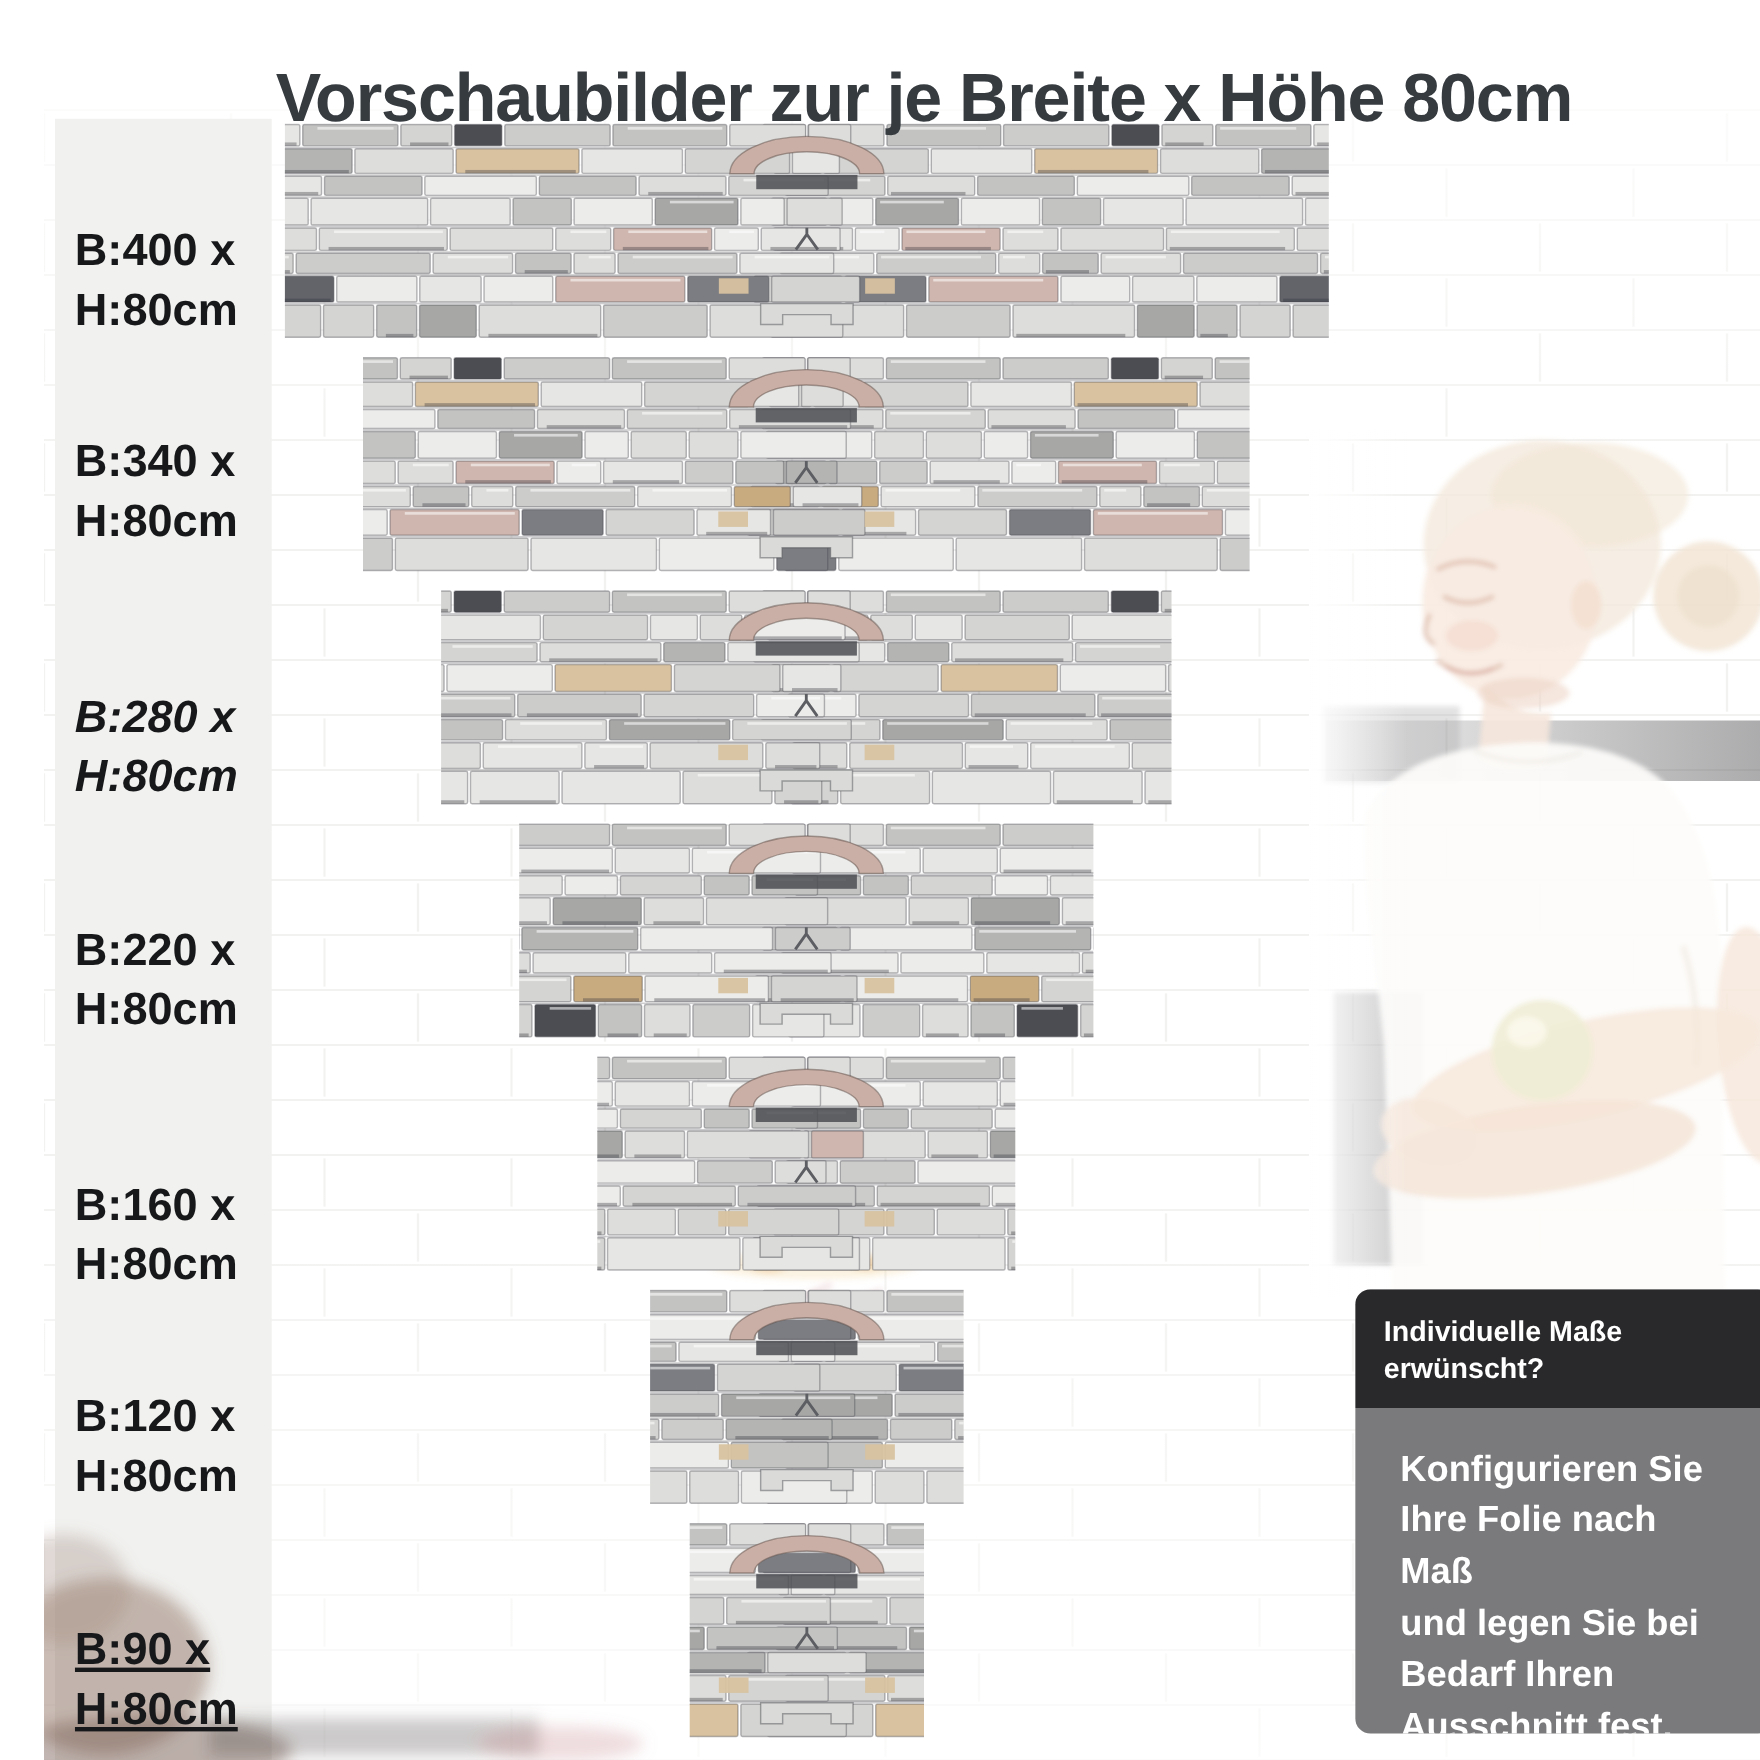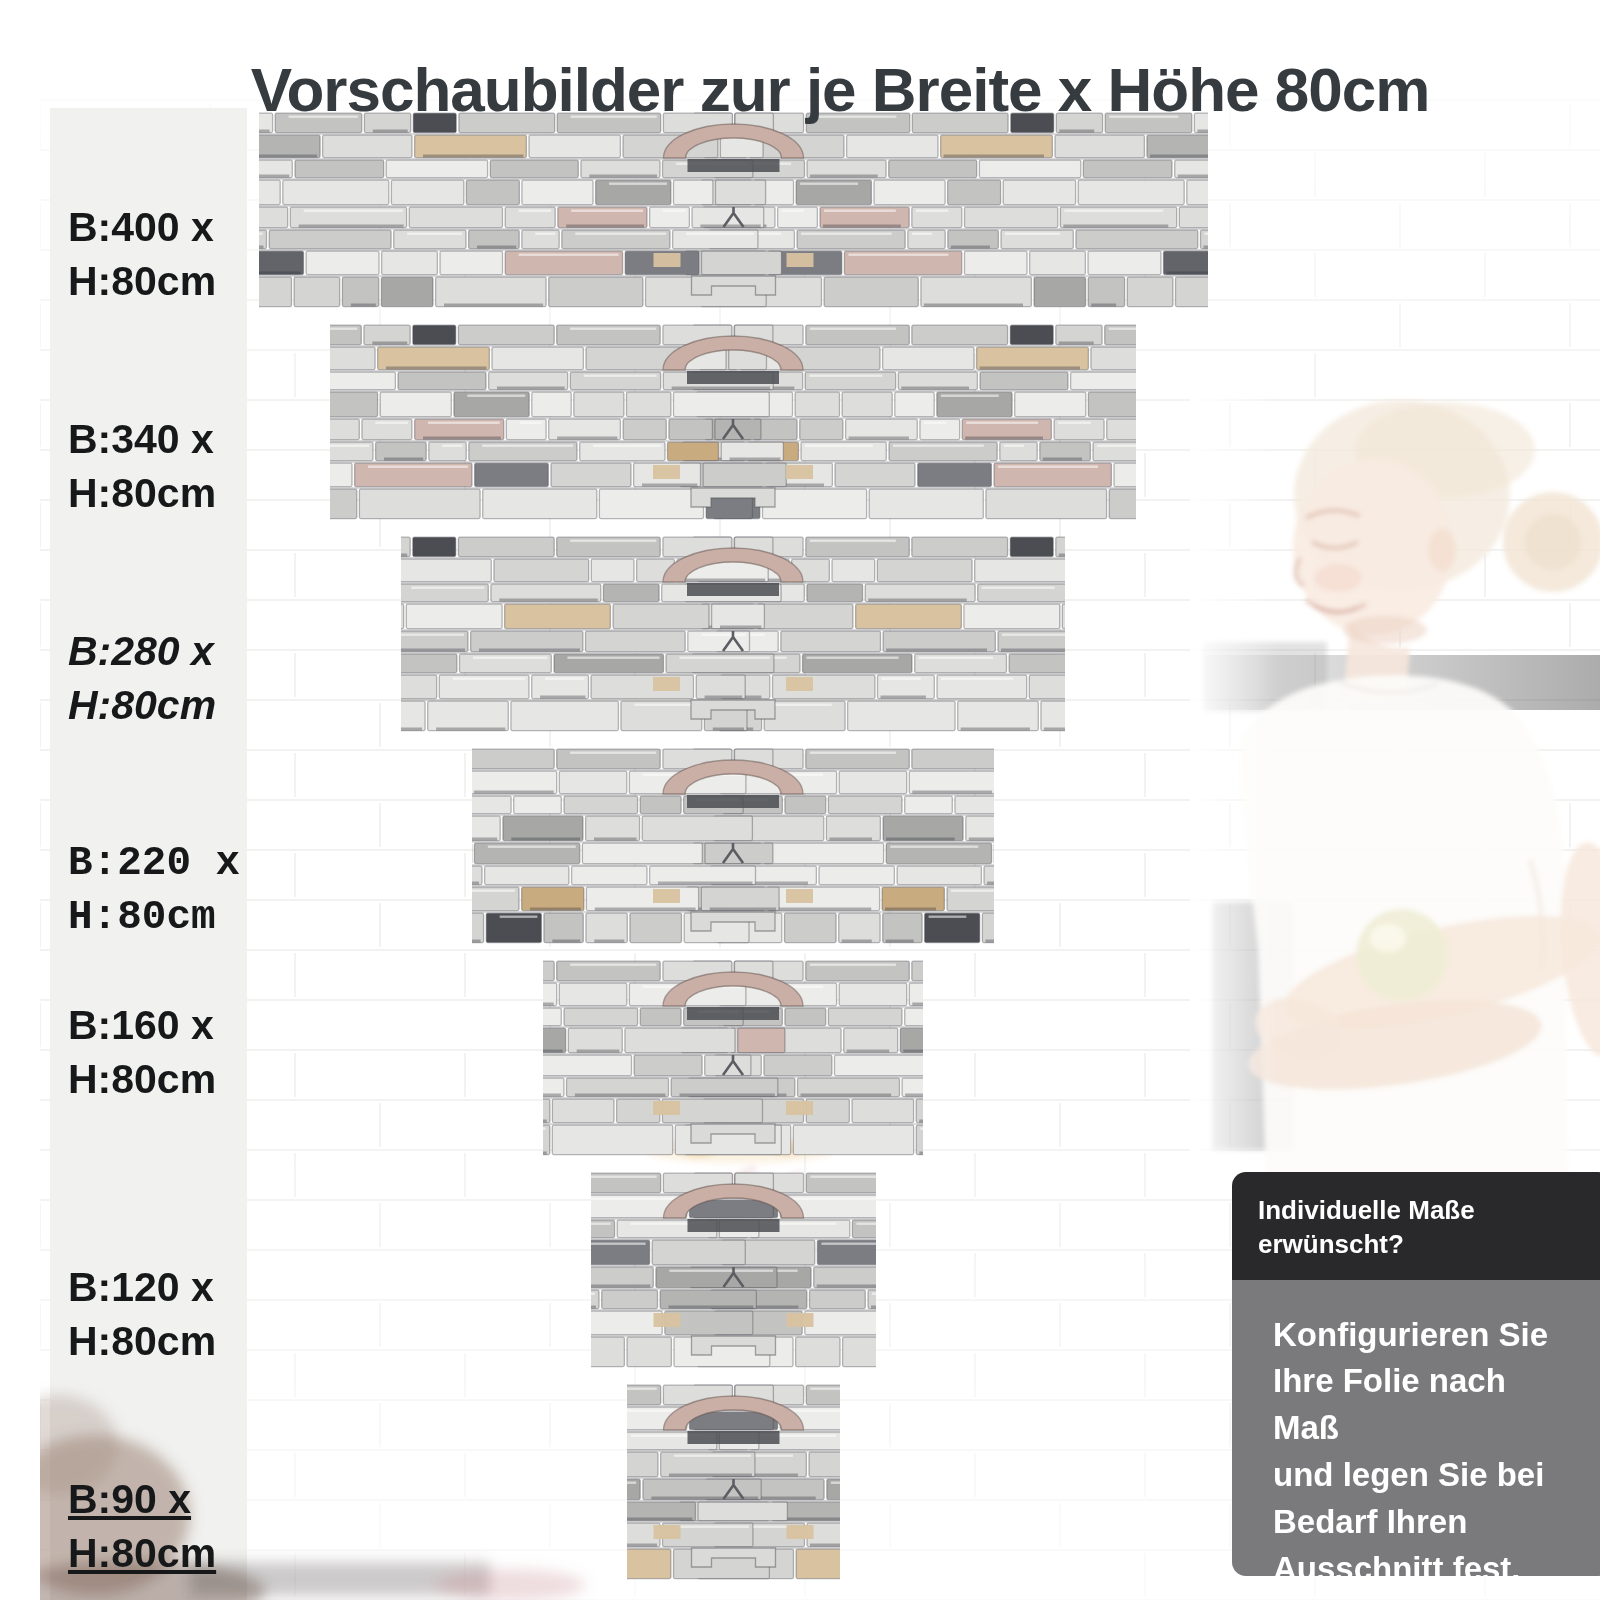--- a/index.html
+++ b/index.html
@@ -596,21 +596,21 @@
           <line x1="-474.5" y1="138" x2="474.5" y2="138" stroke="rgba(88,90,95,0.30)" stroke-width="1.4"></line>
           <line x1="-474.5" y1="164" x2="474.5" y2="164" stroke="rgba(88,90,95,0.30)" stroke-width="1.4"></line>
           <path d="M -70 46 A 70 34 0 0 1 70 46 L 48 46 A 48 20 0 0 0 -48 46 Z" fill="#c9afa6" stroke="rgba(96,80,74,0.5)" stroke-width="1.3"></path>
           <rect x="-46" y="47" width="92" height="13" fill="#4b4d52" opacity="0.85"></rect>
           <path d="M 0 95 v 8 M 0 101 l -10 14 M 0 101 l 10 14" stroke="#5c5e63" stroke-width="2.6" fill="none"></path>
           <path d="M -42 164 h 84 v 19 h -20 v -9 h -44 v 9 h -20 Z" fill="#dadad8" stroke="rgba(84,86,90,0.5)" stroke-width="1.3"></path>
           <rect x="-80" y="141" width="27" height="14" fill="#d8c2a0" opacity="0.95"></rect>
           <rect x="53" y="141" width="27" height="14" fill="#d8c2a0" opacity="0.95"></rect>
         </svg>
       </div>
-      <div class="row-label" style="top: 324px;">
+      <div class="row-label" style="top: 304px;">
         <div>B:340 x</div>
         <div>H:80cm</div>
       </div>
       <div class="strip" style="top: 324px; left: 290px; width: 806px;">
         <svg width="806" height="196" viewBox="-403 0 806 196">
           <g>
             <rect x="-39.9" y="1.2" width="38.4" height="19.4" rx="1.5" fill="#dddddb" stroke="rgba(70,72,78,0.38)" stroke-width="1.3"></rect>
             <rect x="-36.9" y="17.5" width="27.0" height="3" fill="rgba(48,50,56,0.35)"></rect>
             <rect x="1.1" y="1.2" width="69.0" height="19.4" rx="1.5" fill="#dddddb" stroke="rgba(70,72,78,0.38)" stroke-width="1.3"></rect>
             <rect x="72.8" y="1.2" width="103.5" height="19.4" rx="1.5" fill="#c3c4c2" stroke="rgba(70,72,78,0.38)" stroke-width="1.3"></rect>
@@ -912,21 +912,21 @@
           <line x1="-332" y1="138" x2="332" y2="138" stroke="rgba(88,90,95,0.30)" stroke-width="1.4"></line>
           <line x1="-332" y1="164" x2="332" y2="164" stroke="rgba(88,90,95,0.30)" stroke-width="1.4"></line>
           <path d="M -70 46 A 70 34 0 0 1 70 46 L 48 46 A 48 20 0 0 0 -48 46 Z" fill="#c9afa6" stroke="rgba(96,80,74,0.5)" stroke-width="1.3"></path>
           <rect x="-46" y="47" width="92" height="13" fill="#4b4d52" opacity="0.85"></rect>
           <path d="M 0 95 v 8 M 0 101 l -10 14 M 0 101 l 10 14" stroke="#5c5e63" stroke-width="2.6" fill="none"></path>
           <path d="M -42 164 h 84 v 19 h -20 v -9 h -44 v 9 h -20 Z" fill="#dadad8" stroke="rgba(84,86,90,0.5)" stroke-width="1.3"></path>
           <rect x="-80" y="141" width="27" height="14" fill="#d8c2a0" opacity="0.95"></rect>
           <rect x="53" y="141" width="27" height="14" fill="#d8c2a0" opacity="0.95"></rect>
         </svg>
       </div>
-      <div class="row-label" style="top: 748px; font-family: Liberation Mono, monospace;">
+      <div class="row-label" style="top: 748px;">
         <div>B:220 x</div>
         <div>H:80cm</div>
       </div>
       <div class="strip" style="top: 748px; left: 432px; width: 522px;">
         <svg width="522" height="196" viewBox="-261 0 522 196">
           <g>
             <rect x="-39.9" y="1.2" width="38.4" height="19.4" rx="1.5" fill="#dddddb" stroke="rgba(70,72,78,0.38)" stroke-width="1.3"></rect>
             <rect x="-36.9" y="17.5" width="27.0" height="3" fill="rgba(48,50,56,0.35)"></rect>
             <rect x="1.1" y="1.2" width="69.0" height="19.4" rx="1.5" fill="#dddddb" stroke="rgba(70,72,78,0.38)" stroke-width="1.3"></rect>
             <rect x="72.8" y="1.2" width="103.5" height="19.4" rx="1.5" fill="#c3c4c2" stroke="rgba(70,72,78,0.38)" stroke-width="1.3"></rect>
@@ -1045,21 +1045,21 @@
           <line x1="-261" y1="138" x2="261" y2="138" stroke="rgba(88,90,95,0.30)" stroke-width="1.4"></line>
           <line x1="-261" y1="164" x2="261" y2="164" stroke="rgba(88,90,95,0.30)" stroke-width="1.4"></line>
           <path d="M -70 46 A 70 34 0 0 1 70 46 L 48 46 A 48 20 0 0 0 -48 46 Z" fill="#c9afa6" stroke="rgba(96,80,74,0.5)" stroke-width="1.3"></path>
           <rect x="-46" y="47" width="92" height="13" fill="#4b4d52" opacity="0.85"></rect>
           <path d="M 0 95 v 8 M 0 101 l -10 14 M 0 101 l 10 14" stroke="#5c5e63" stroke-width="2.6" fill="none"></path>
           <path d="M -42 164 h 84 v 19 h -20 v -9 h -44 v 9 h -20 Z" fill="#dadad8" stroke="rgba(84,86,90,0.5)" stroke-width="1.3"></path>
           <rect x="-80" y="141" width="27" height="14" fill="#d8c2a0" opacity="0.95"></rect>
           <rect x="53" y="141" width="27" height="14" fill="#d8c2a0" opacity="0.95"></rect>
         </svg>
       </div>
-      <div class="row-label" style="top: 910px;">
+      <div class="row-label" style="top: 980px;">
         <div>B:160 x</div>
         <div>H:80cm</div>
       </div>
       <div class="strip" style="top: 960px; left: 503px; width: 380px;">
         <svg width="380" height="196" viewBox="-190 0 380 196">
           <g>
             <rect x="-39.9" y="1.2" width="38.4" height="19.4" rx="1.5" fill="#dddddb" stroke="rgba(70,72,78,0.38)" stroke-width="1.3"></rect>
             <rect x="-36.9" y="17.5" width="27.0" height="3" fill="rgba(48,50,56,0.35)"></rect>
             <rect x="1.1" y="1.2" width="69.0" height="19.4" rx="1.5" fill="#dddddb" stroke="rgba(70,72,78,0.38)" stroke-width="1.3"></rect>
             <rect x="72.8" y="1.2" width="103.5" height="19.4" rx="1.5" fill="#c3c4c2" stroke="rgba(70,72,78,0.38)" stroke-width="1.3"></rect>

